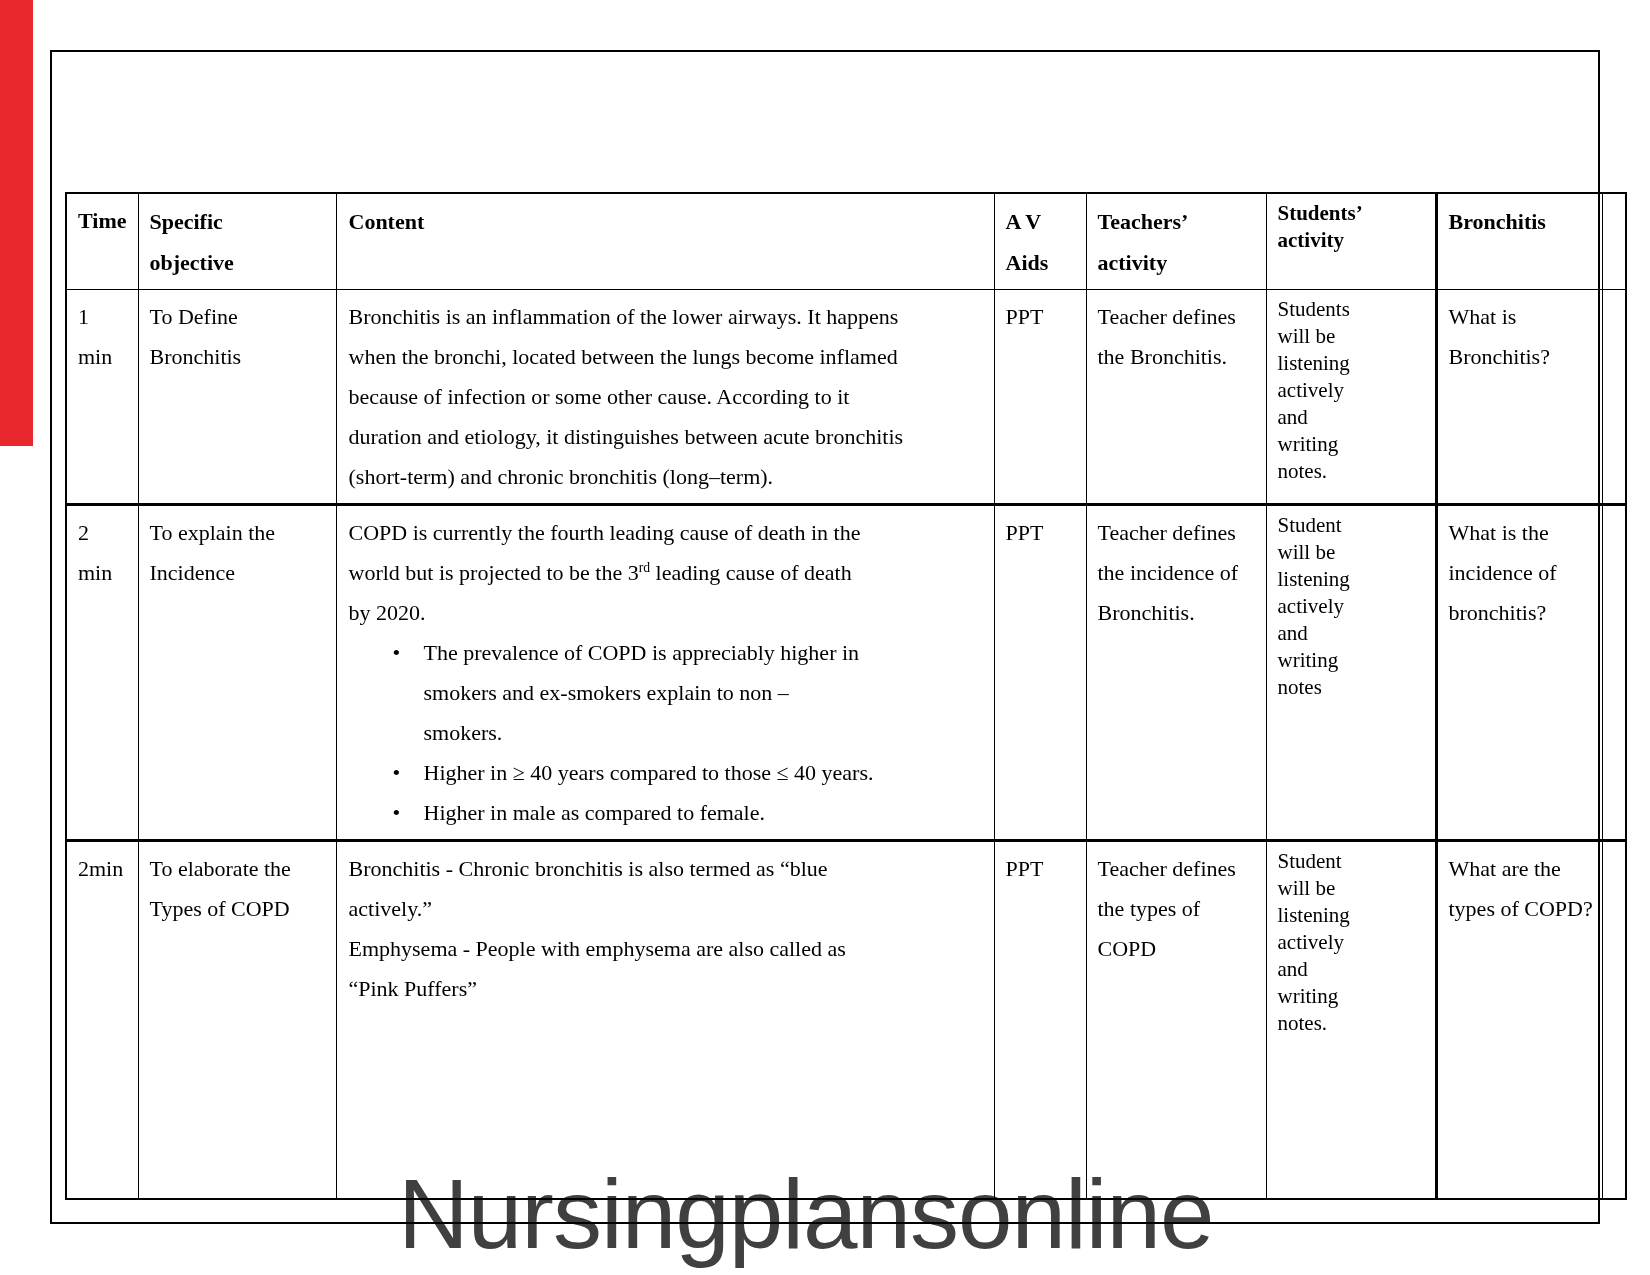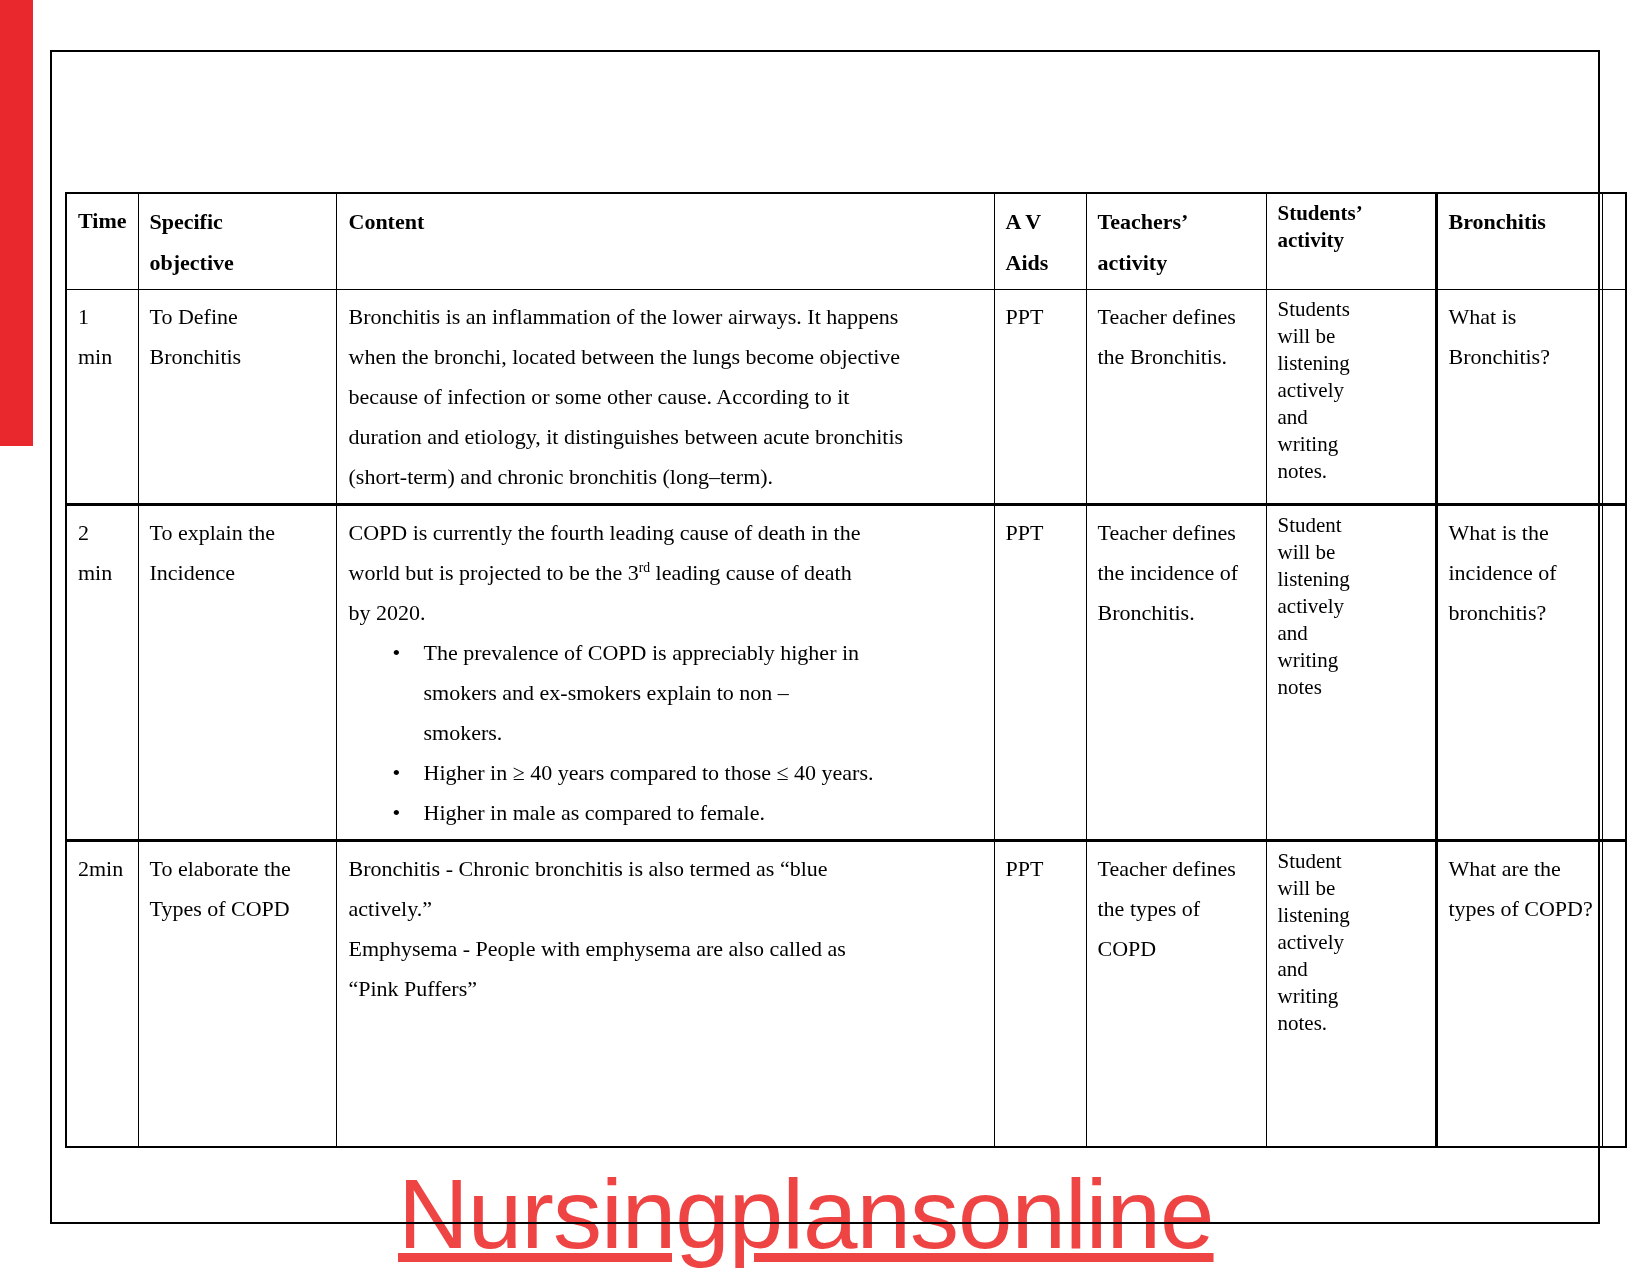--- a/index.html
+++ b/index.html
@@ -46,21 +46,21 @@
   .col-content{padding-left:12px !important;}
   .line.bullet{position:relative;padding-left:75px;}
   .line.bullet::before{content:"\2022";position:absolute;left:44px;top:0;}
   .line.bcont{padding-left:75px;}
   .b{font-weight:normal;}
   sup{font-size:0.62em;line-height:0;}
 </style>
 </head>
 <body>
 
-<div class="watermark" style="color: #ef4444; text-decoration: underline;">Nursingplansonline</div>
+<div class="watermark" style="color: #404040;">Nursingplansonline</div>
 
 <div class="page-frame"></div>
 
 <div class="red-strip" style="background: rgb(232, 40, 45);"></div>
 
 <table class="lesson">
   <colgroup>
       <col style="width: 72px;">
       <col style="width: 198px;">
       <col style="width: 658px;">
@@ -105,21 +105,21 @@
         <td class="col-time">
           <div class="line"><span>1</span></div>
           <div class="line"><span>min</span></div>
         </td>
         <td class="col-objective">
           <div class="line"><span>To Define</span></div>
           <div class="line"><span>Bronchitis</span></div>
         </td>
         <td class="col-content">
           <div class="line"><span>Bronchitis is an inflammation of the lower airways. It happens</span></div>
-          <div class="line"><span>when the bronchi, located between the lungs become objective</span></div>
+          <div class="line"><span>when the bronchi, located between the lungs become inflamed</span></div>
           <div class="line"><span>because of infection or some other cause. According to it</span></div>
           <div class="line"><span>duration and etiology, it distinguishes between acute bronchitis</span></div>
           <div class="line"><span>(short-term) and chronic bronchitis (long–term).</span></div>
         </td>
         <td class="col-av">
           <div class="line"><span>PPT</span></div>
         </td>
         <td class="col-teachers">
           <div class="line"><span>Teacher defines</span></div>
           <div class="line"><span>the Bronchitis.</span></div>
@@ -175,21 +175,21 @@
           <div class="line"><span>writing</span></div>
           <div class="line"><span>notes</span></div>
         </td>
         <td class="col-eval">
           <div class="line"><span>What is the</span></div>
           <div class="line"><span>incidence of</span></div>
           <div class="line"><span>bronchitis?</span></div>
         </td>
         <td class="col-spacer"></td>
       </tr>
-      <tr class="data-row" style="height: 306px;">
+      <tr class="data-row" style="height: 358px;">
         <td class="col-time">
           <div class="line"><span>2min</span></div>
         </td>
         <td class="col-objective">
           <div class="line"><span>To elaborate the</span></div>
           <div class="line"><span>Types of COPD</span></div>
         </td>
         <td class="col-content">
           <div class="line"><span class="b">Bronchitis - </span><span>Chronic bronchitis is also termed as </span><span class="b">“blue</span></div>
           <div class="line"><span class="b">actively.”</span></div>

